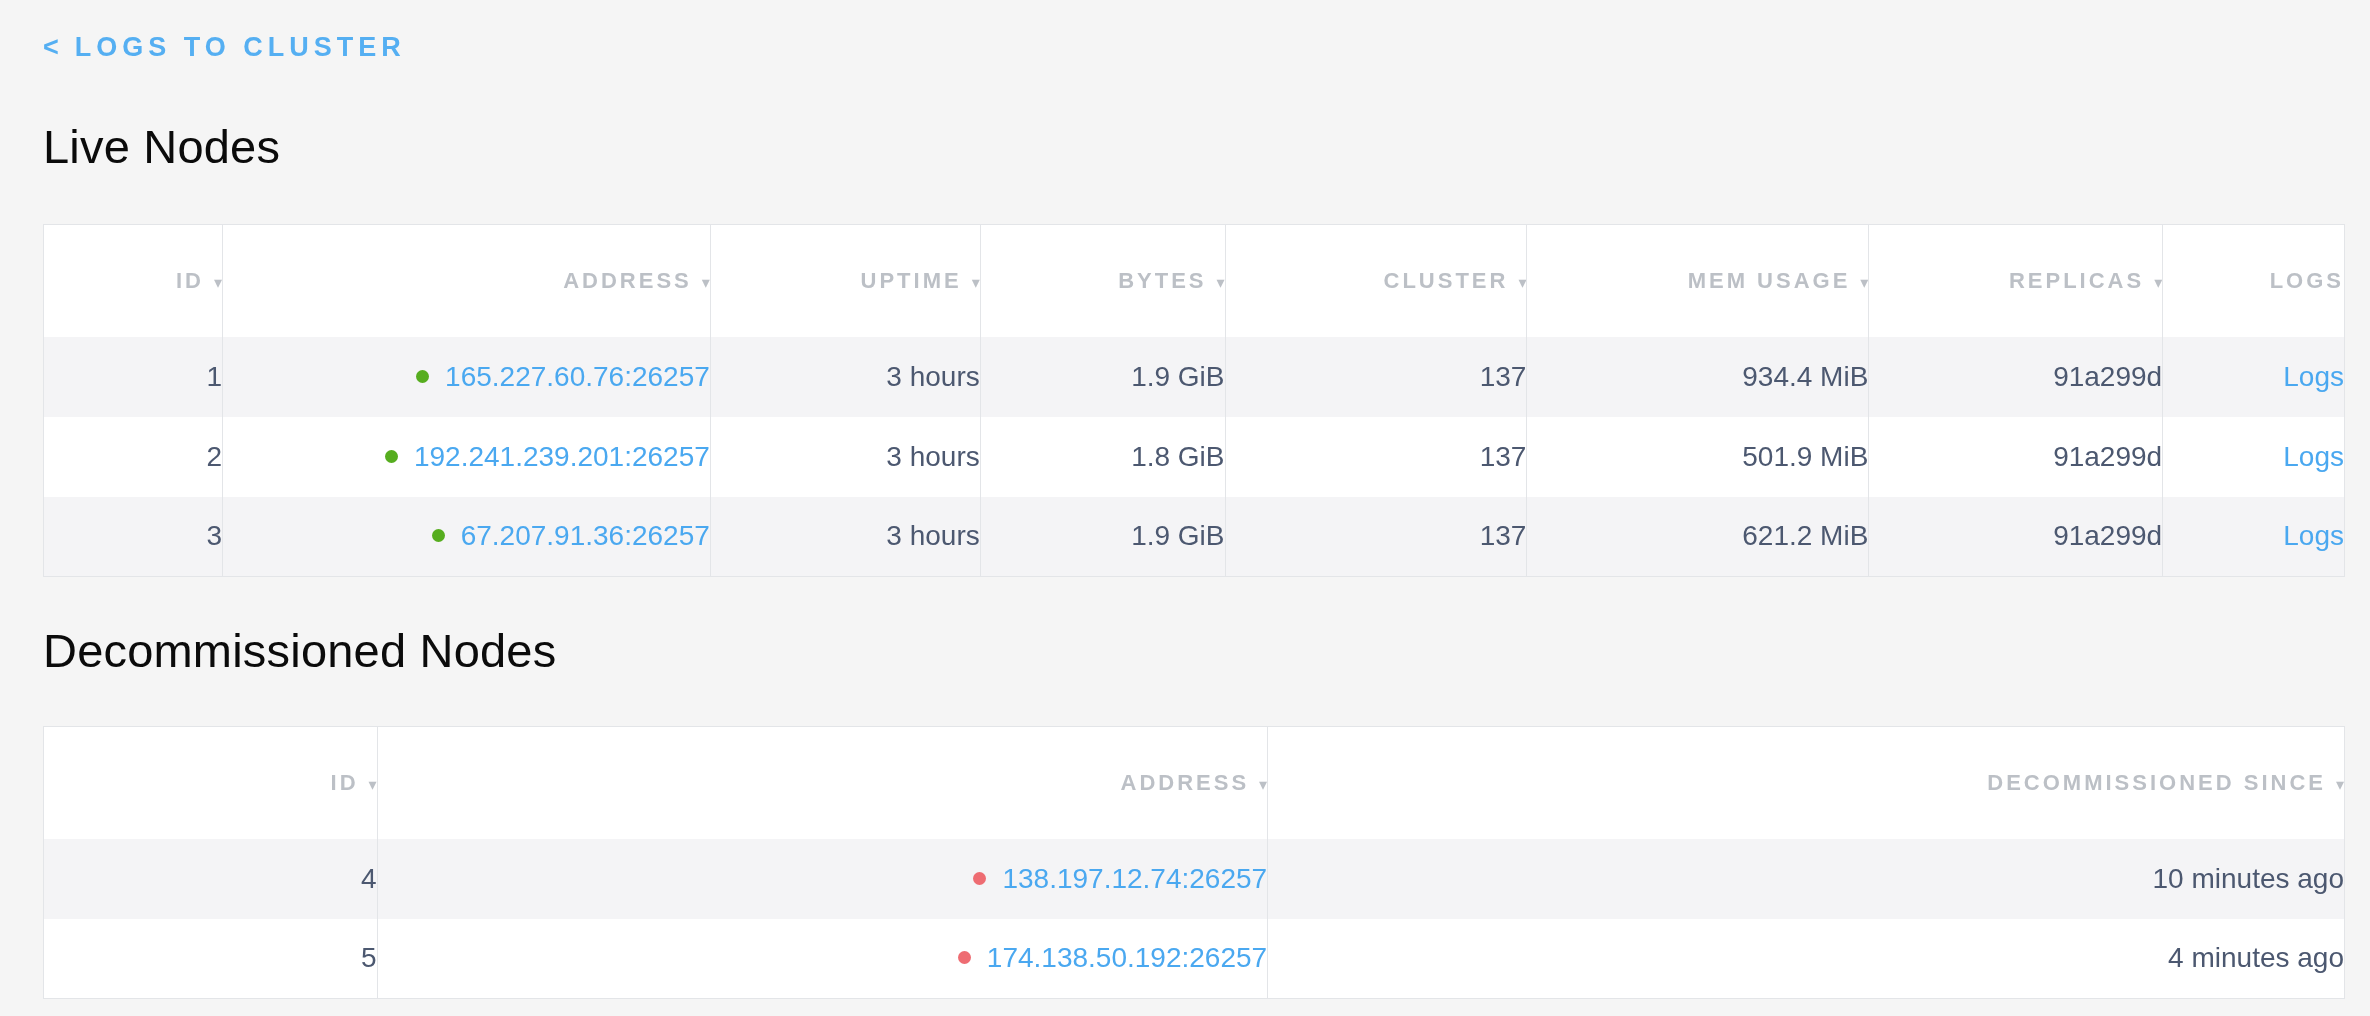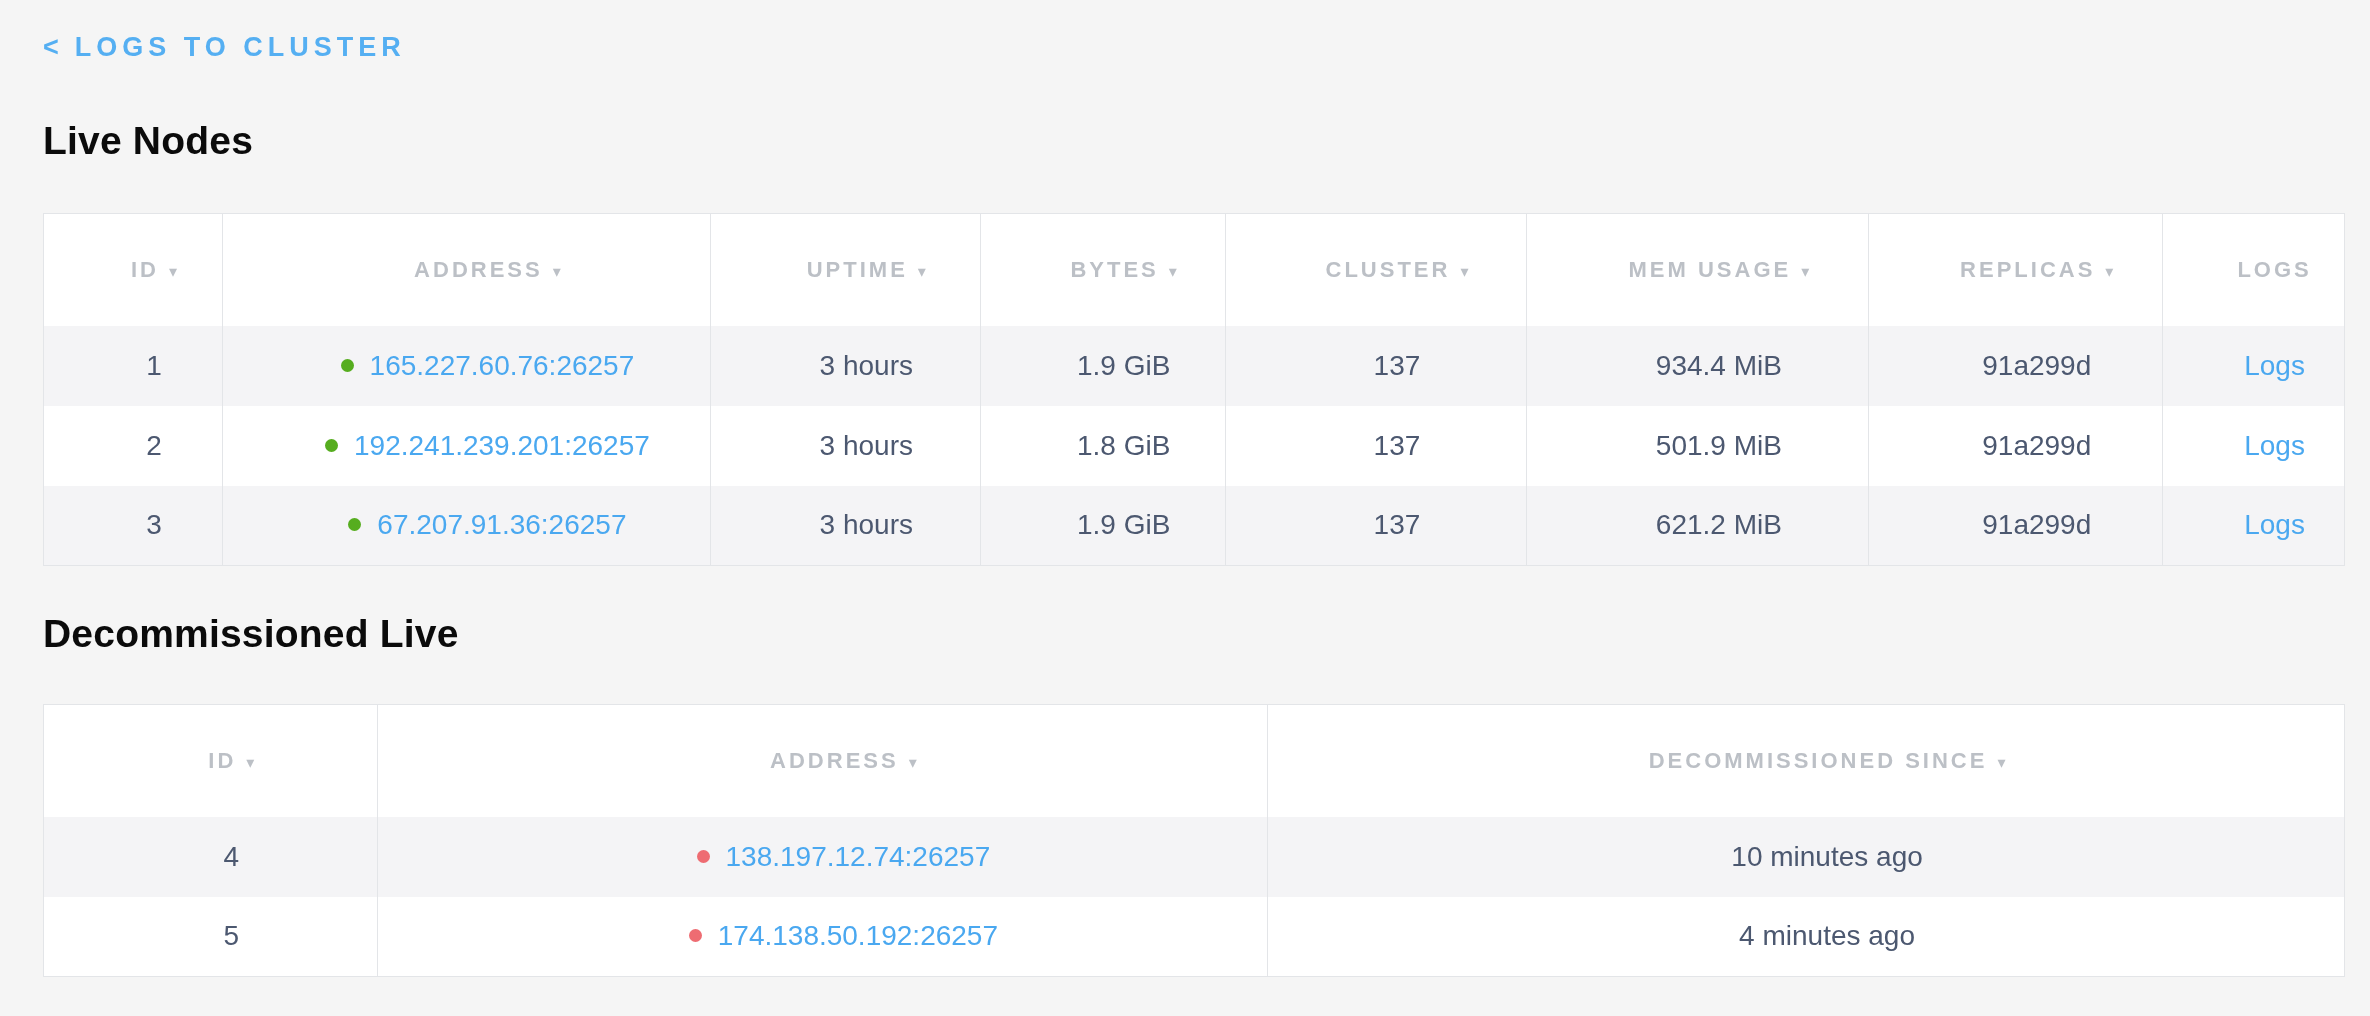--- a/index.html
+++ b/index.html
@@ -23,39 +23,39 @@
     font-size: 27px;
     font-weight: 700;
     letter-spacing: 5px;
     cursor: pointer;
   }
   .back-link .chev {
     letter-spacing: 0;
   }
   
   h2.section-title {
-    font-size: 39px;
-    font-weight: 700;
+    font-size: 47px;
+    font-weight: 400;
     color: var(--heading-text, #0B0B0B);
     letter-spacing: 0.2px;
   }
   .title-live { margin-top: 56px; }
   .title-dec  { margin-top: 46px; }
   
   table.nodes {
     width: 2302px;
     border-collapse: collapse;
     table-layout: fixed;
     background: var(--table-bg, #FFFFFF);
     border: 1px solid var(--border, #E3E5E8);
   }
   .table-live { margin-top: 50px; }
   .table-dec  { margin-top: 48px; }
   table.nodes th, table.nodes td {
-    text-align: center;
+    text-align: right;
     vertical-align: middle;
     padding-left: 42px;
     border-left: 1px solid var(--border, #E3E5E8);
     white-space: nowrap;
     overflow: hidden;
   }
   table.nodes th:first-child, table.nodes td:first-child { border-left: none; }
   table.nodes thead th {
     height: 112px;
     background: var(--table-bg, #FFFFFF);
@@ -172,21 +172,21 @@
         <td>3 hours</td>
         <td>1.9 GiB</td>
         <td>137</td>
         <td>621.2 MiB</td>
         <td>91a299d</td>
         <td><a class="cell-link">Logs</a></td>
       </tr>
     </tbody>
   </table>
 
-  <h2 class="section-title title-dec">Decommissioned Live</h2>
+  <h2 class="section-title title-dec">Decommissioned Nodes</h2>
 
   <table class="nodes table-dec">
     <colgroup>
       <col class="dw-id">
         <col class="dw-address">
         <col class="dw-since">
     </colgroup>
     <thead>
       <tr>
         <th><span>ID</span><span class="th-arrow">▾</span></th>

